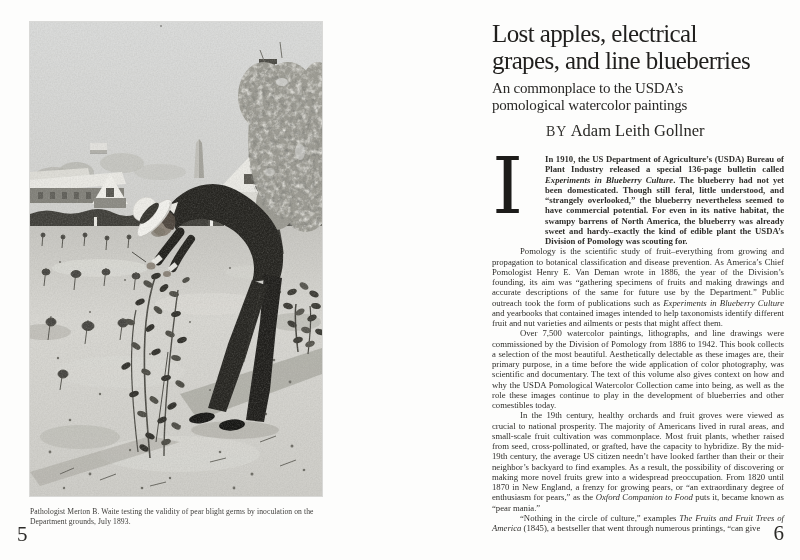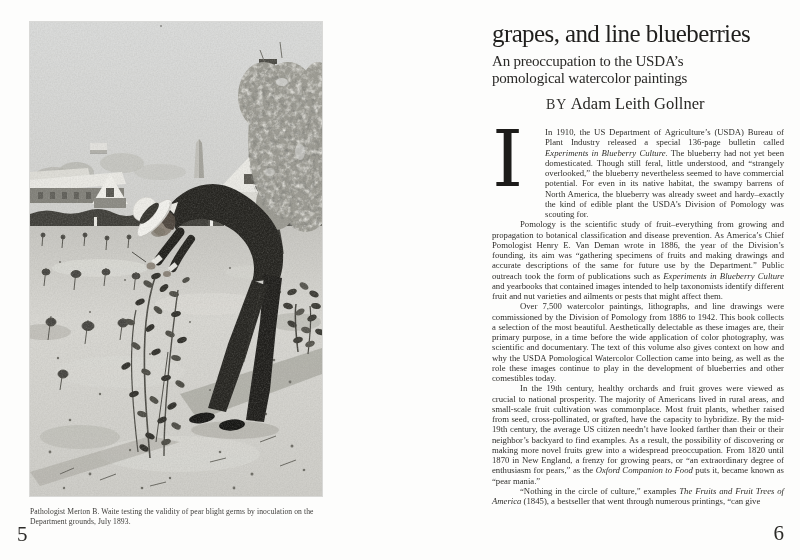--- a/index.html
+++ b/index.html
@@ -64,21 +64,21 @@
     text-align:justify; color:var(--ink);
   }
   .dropcap{
     float:left;
     width:53px; height:83px;
     font-family:"DejaVu Serif", serif;
     font-size:79px; line-height:64px;
     color:#1d1c1a;
   }
   .article p{ margin:0; text-indent:28px; }
-  .article p:first-of-type{ text-indent:0; }
+  .article p:first-of-type{ text-indent:0;font-weight:bold; }
   .article em{ font-style:italic; }
 </style>
 </head>
 <body>
 
 <div class="page-left">
 
   <svg class="photo-frame" viewBox="0 0 292 474" xmlns="http://www.w3.org/2000/svg">
     <defs>
       <linearGradient id="skyG" x1="0" y1="0" x2="0" y2="1">
@@ -381,24 +381,25 @@
     <rect x="0" y="0" width="292" height="474" filter="url(#grainL)" opacity=".26"></rect>
   </svg>
 
   <p class="caption">Pathologist Merton B. Waite testing the validity of pear blight germs by inoculation on the Department grounds, July 1893.</p>
 </div>
 
 <div class="folio folio-left">5</div>
 
 <div class="page-right">
   <h1 class="title">
+    <span class="tline">Lost apples, electrical</span>
     <span class="tline">grapes, and line blueberries</span>
   </h1>
   <h2 class="subtitle">
-    <span class="sline">An preoccupation to the USDA’s</span>
+    <span class="sline">An commonplace to the USDA’s</span>
     <span class="sline">pomological watercolor paintings</span>
   </h2>
   <div class="byline">
     <span class="by">BY</span>
     <span>Adam Leith Gollner</span>
   </div>
 
   <div class="article">
     <span class="dropcap">I</span>
     <div>

